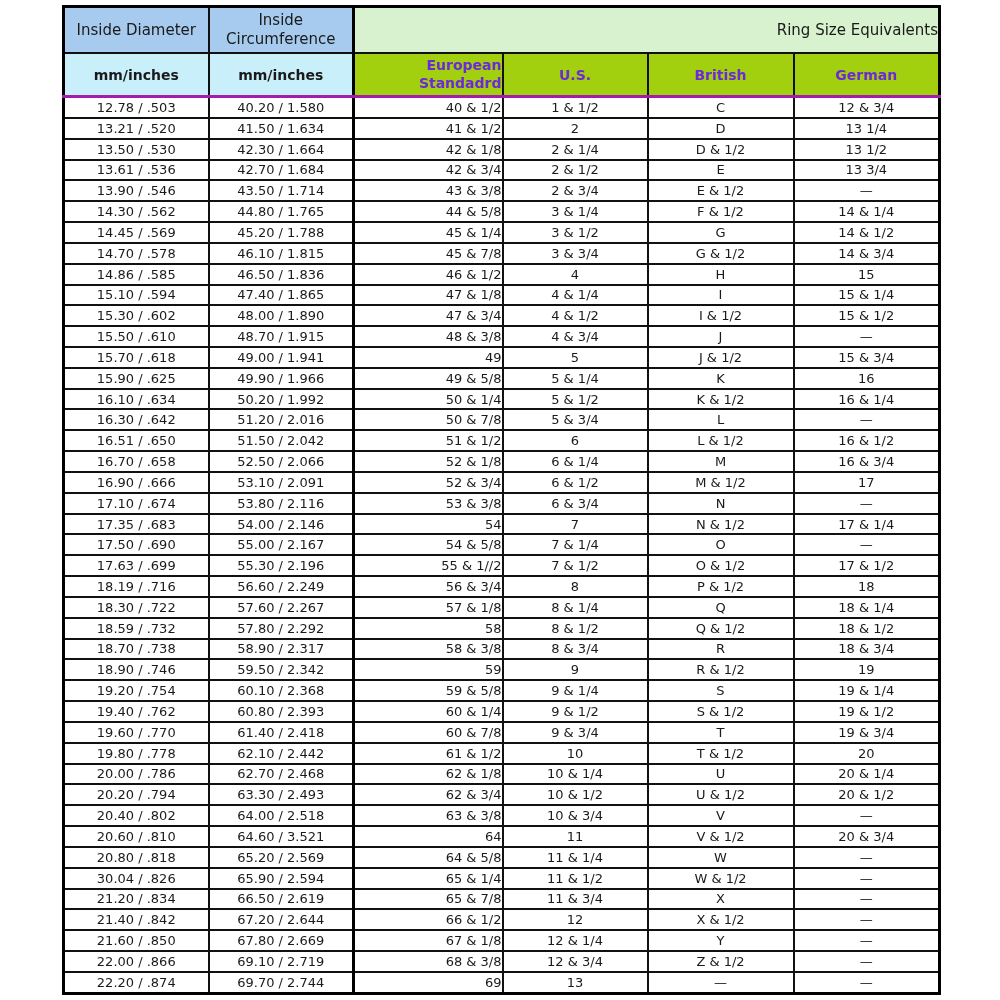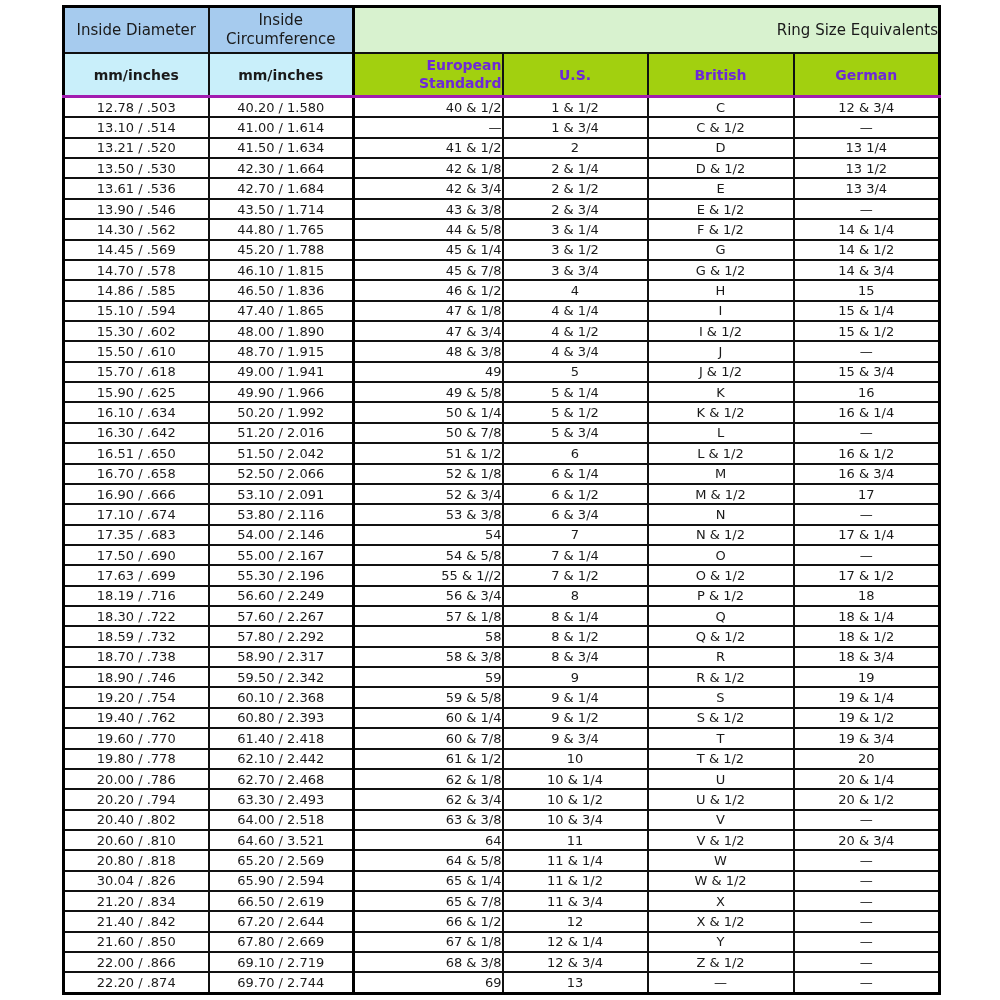--- a/index.html
+++ b/index.html
@@ -88,28 +88,20 @@
     <tbody id="table-body">
         <tr>
           <td>12.78 / .503</td>
           <td>40.20 / 1.580</td>
           <td class="sec-split">40 &amp; 1/2</td>
           <td>1 &amp; 1/2</td>
           <td>C</td>
           <td>12 &amp; 3/4</td>
         </tr>
         <tr>
-          <td>13.10 / .514</td>
-          <td>41.00 / 1.614</td>
-          <td class="sec-split">—</td>
-          <td>1 &amp; 3/4</td>
-          <td>C &amp; 1/2</td>
-          <td>—</td>
-        </tr>
-        <tr>
           <td>13.21 / .520</td>
           <td>41.50 / 1.634</td>
           <td class="sec-split">41 &amp; 1/2</td>
           <td>2</td>
           <td>D</td>
           <td>13 1/4</td>
         </tr>
         <tr>
           <td>13.50 / .530</td>
           <td>42.30 / 1.664</td>

